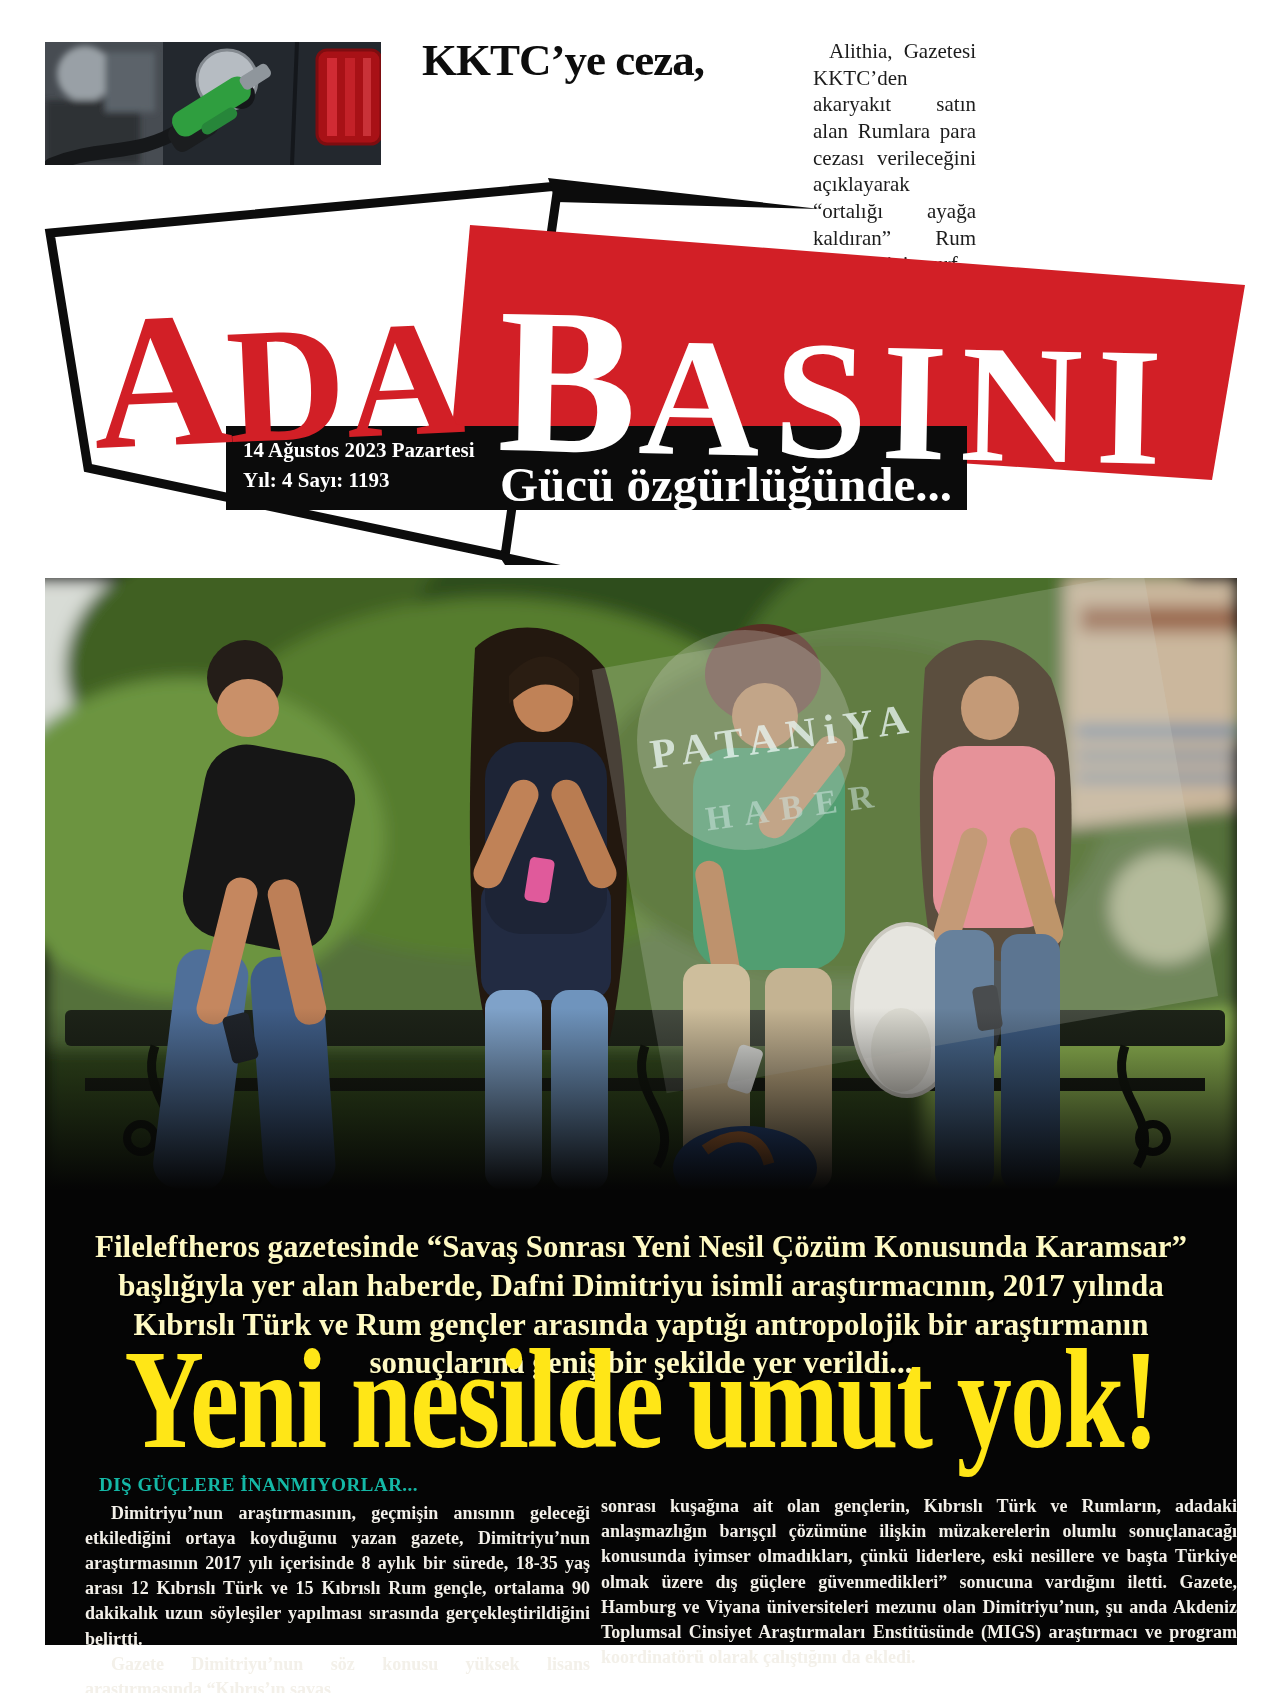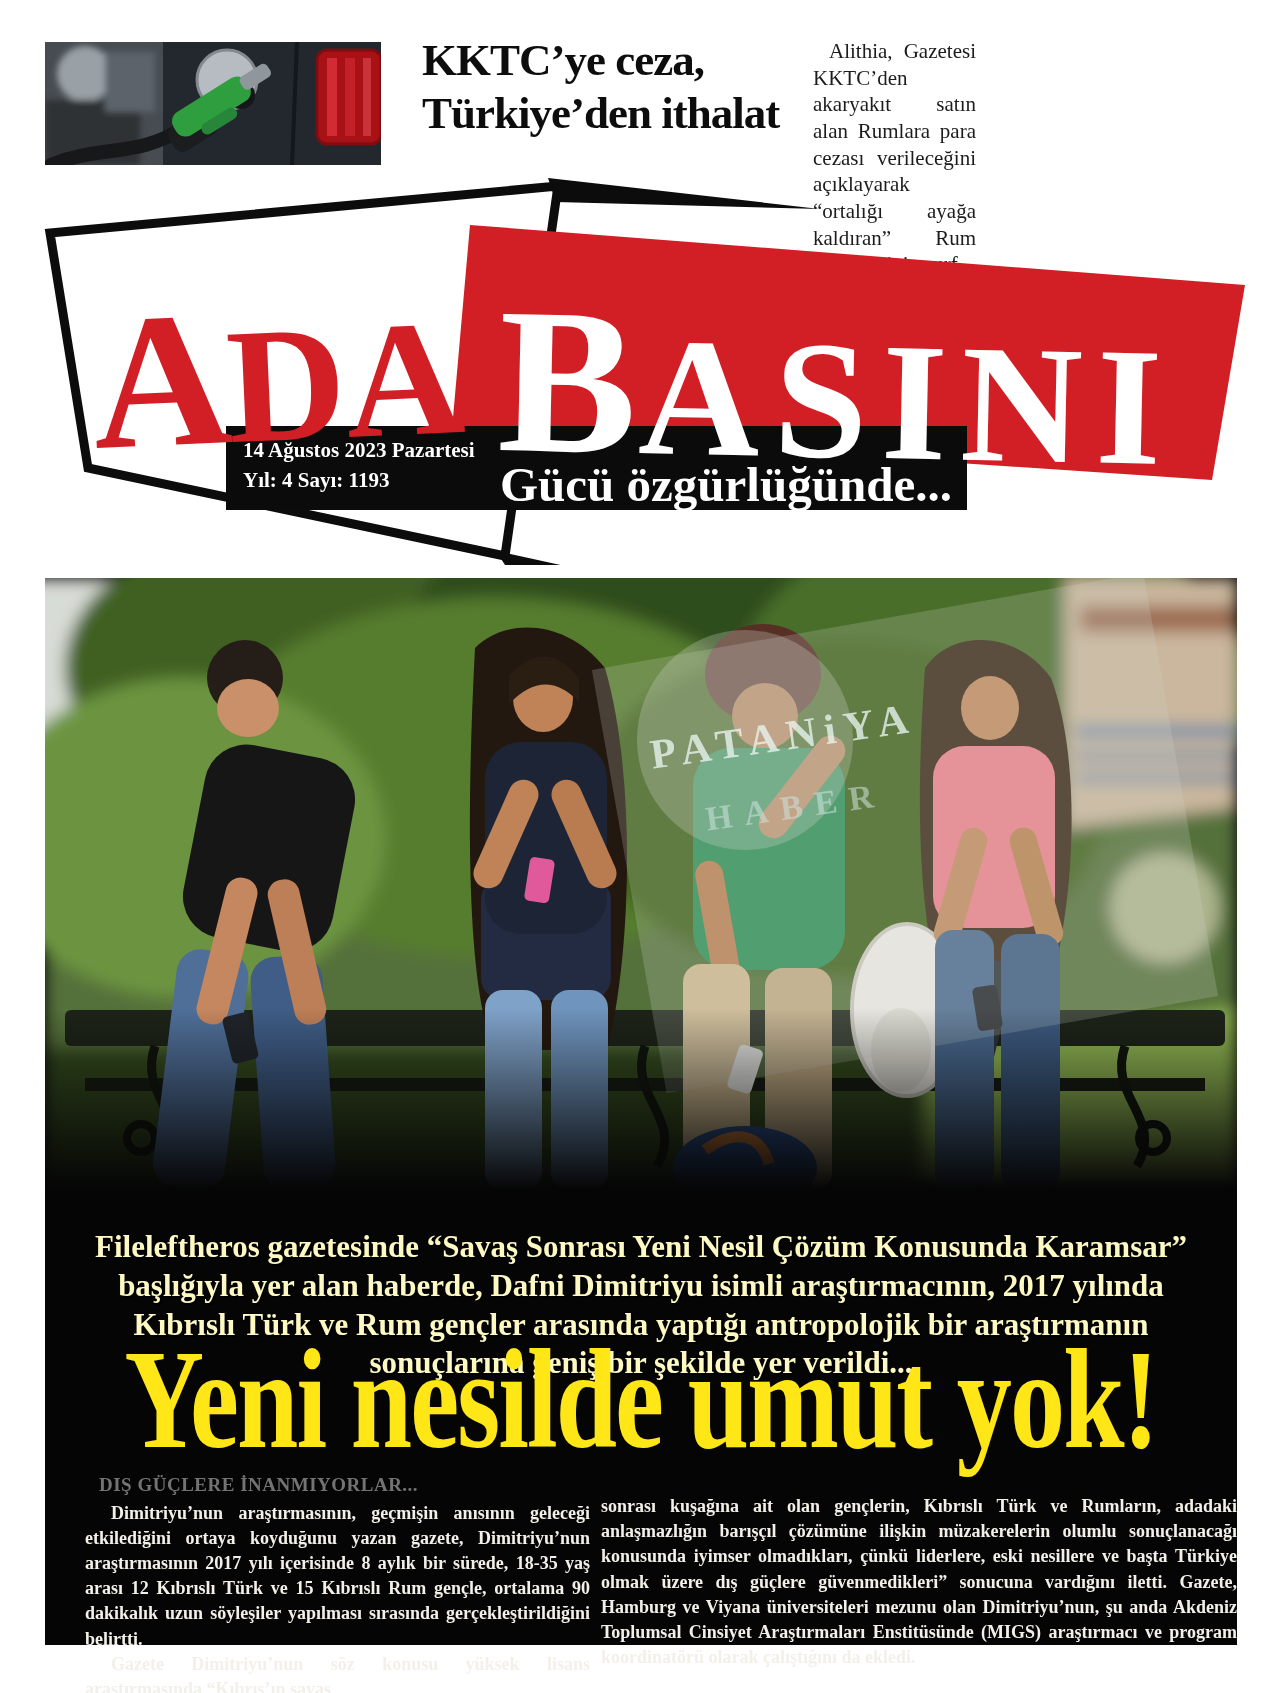--- a/index.html
+++ b/index.html
@@ -23,21 +23,21 @@
   .main-block{left:45px;top:578px;width:1192px;height:1067px;background:#050505;}
   .main-photo{left:0;top:0;width:1192px;height:612px;}
   .standfirst{left:22px;top:650px;width:1148px;text-align:center;color:#fef9c3;font-weight:bold;
               font-size:31px;line-height:1.25;text-shadow:2px 2px 0 #000;}
   .big-headline{left:0;top:756px;width:1192px;text-align:center;color:#ffe617;font-weight:bold;
                 font-size:116px;white-space:nowrap;letter-spacing:-2px;
                 transform:scale(0.95,1.22);transform-origin:50% 50%;}
   .col{position:absolute;text-align:justify;color:#f3f0e9;font-weight:bold;font-size:18px;line-height:1.4;}
   .col-left{left:40px;top:894px;width:505px;}
   .col-right{left:556px;top:916px;width:636px;}
-  .subhead{color:#737373;font-size:19px;letter-spacing:0.5px;padding-left:14px;margin:0 0 2px 0;font-family:Liberation Serif, serif;}
+  .subhead{color:#14b8a6;font-size:19px;letter-spacing:0.5px;padding-left:14px;margin:0 0 2px 0;font-family:Liberation Serif, serif;}
   .col p{margin:0;text-indent:26px;}
 </style>
 </head>
 <body>
 
 <div class="page">
 
   <svg class="abs top-photo" viewBox="0 0 336 123">
     <defs>
       <filter id="tb2">
@@ -62,21 +62,20 @@
       <rect x="150" y="80" width="40" height="12" rx="6" fill="#27863a"></rect>
     </g>
     <rect x="272" y="8" width="64" height="94" rx="10" fill="#a81116" stroke="#7e0d10" stroke-width="3"></rect>
     <rect x="282" y="16" width="10" height="78" fill="#d8303a" opacity="0.85"></rect>
     <rect x="300" y="16" width="10" height="78" fill="#cf2831" opacity="0.7"></rect>
     <rect x="318" y="16" width="8" height="78" fill="#e04a50" opacity="0.6"></rect>
   </svg>
 
   <div class="abs top-headline">
     <span>KKTC’ye ceza,</span><br>
-    <span>Türkiye’den ithalat</span>
   </div>
 
   <div class="abs top-col top-col1">Alithia, Gazetesi KKTC’den akaryakıt satın alan Rumlara para cezası verileceğini açıklayarak “ortalığı ayağa kaldıran” Rum Yönetiminin, sırf</div>
 
   <svg class="abs masthead-svg" viewBox="0 0 1280 400">
     <polygon points="50,68 558,21 505,391 88,303" fill="#ffffff" stroke="#0c0c0c" stroke-width="9"></polygon>
     <polygon points="548,13 820,44 556,37" fill="#0c0c0c"></polygon>
     <polygon points="496,386 708,432 505,400" fill="#0c0c0c"></polygon>
     <polygon points="470,60 1245,120 1212,315 452,264" fill="#d21f26"></polygon>
     <rect x="226" y="261" width="741" height="84" fill="#0b0b0b"></rect>

